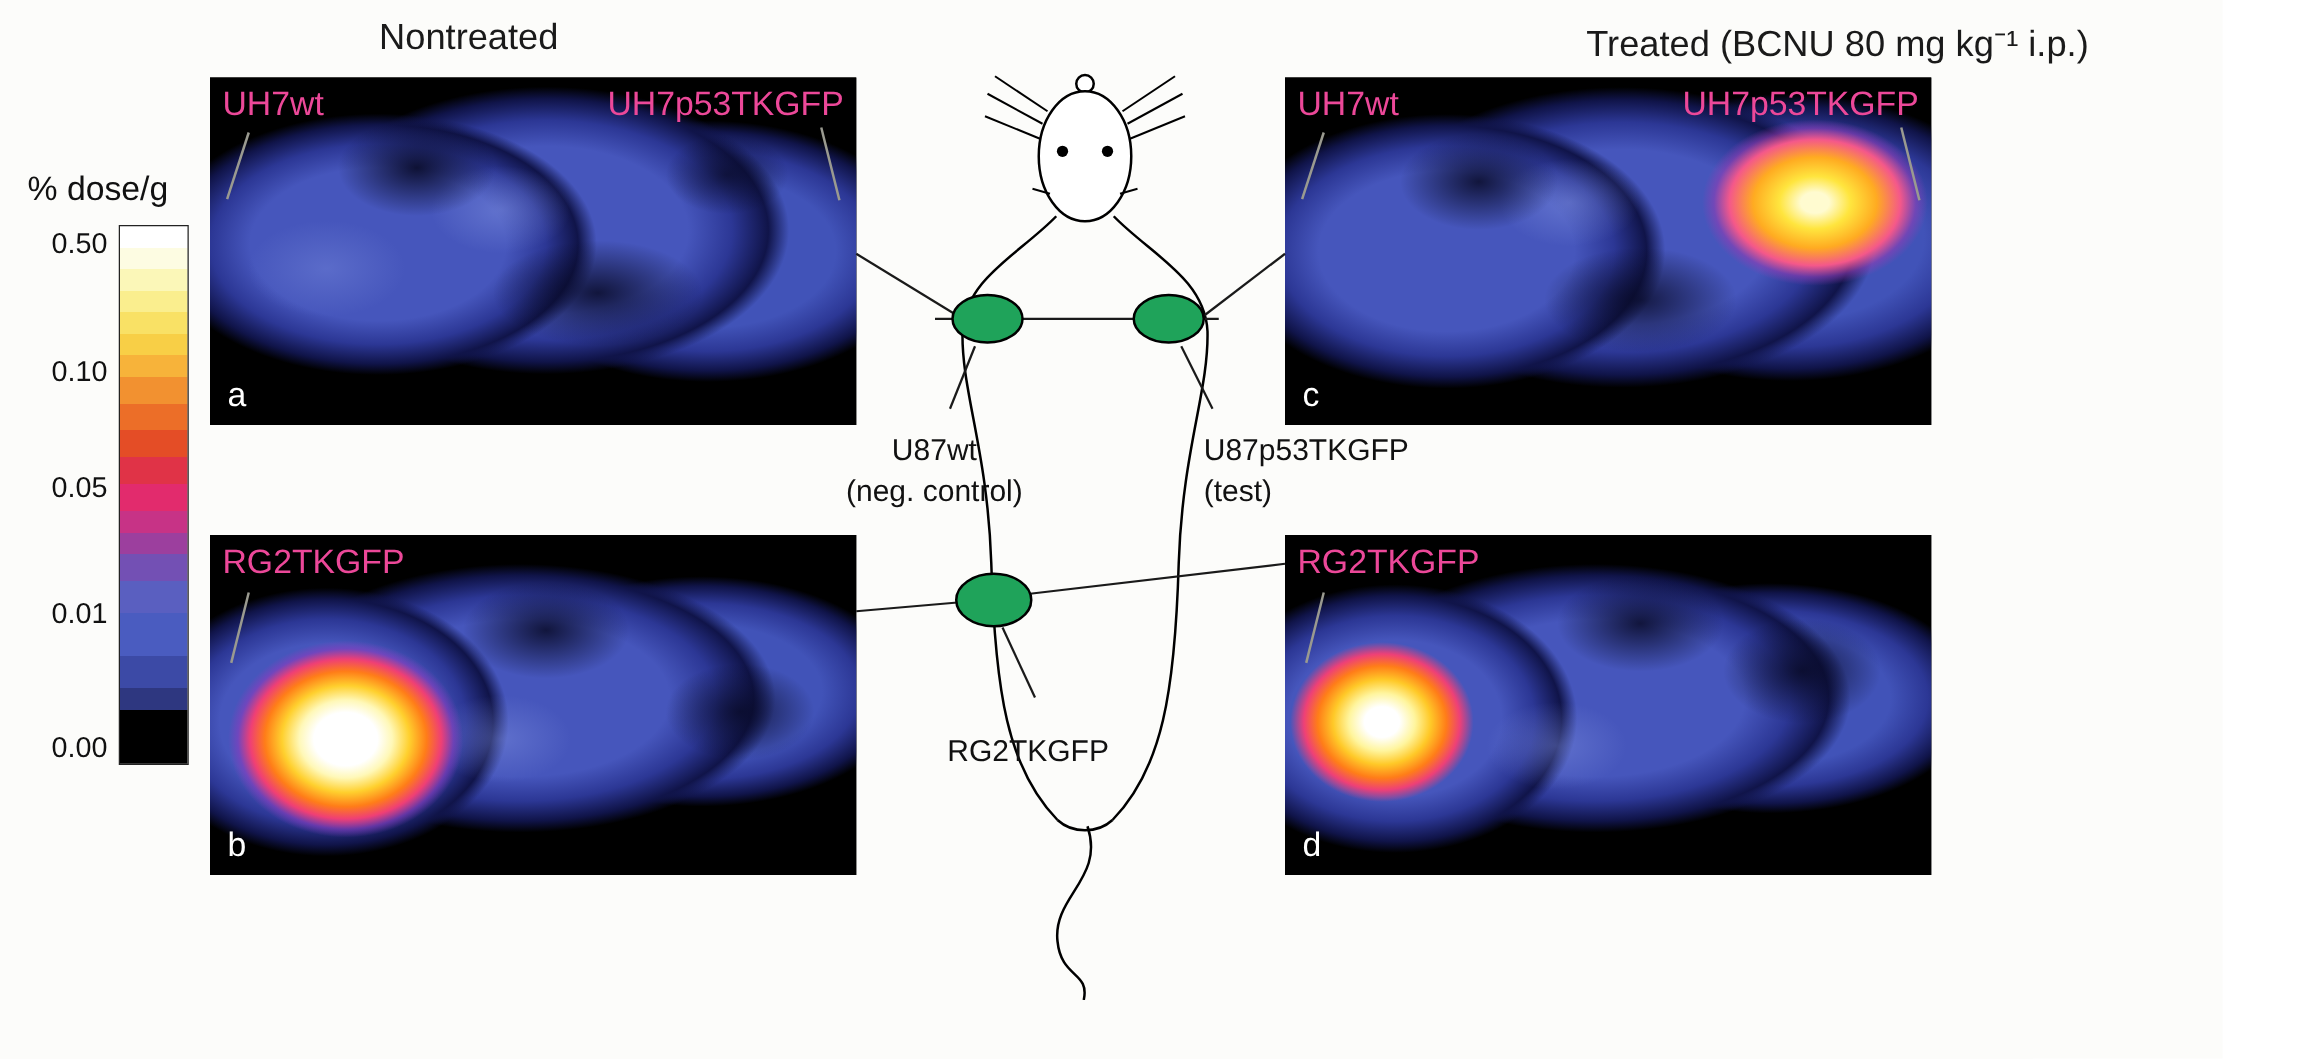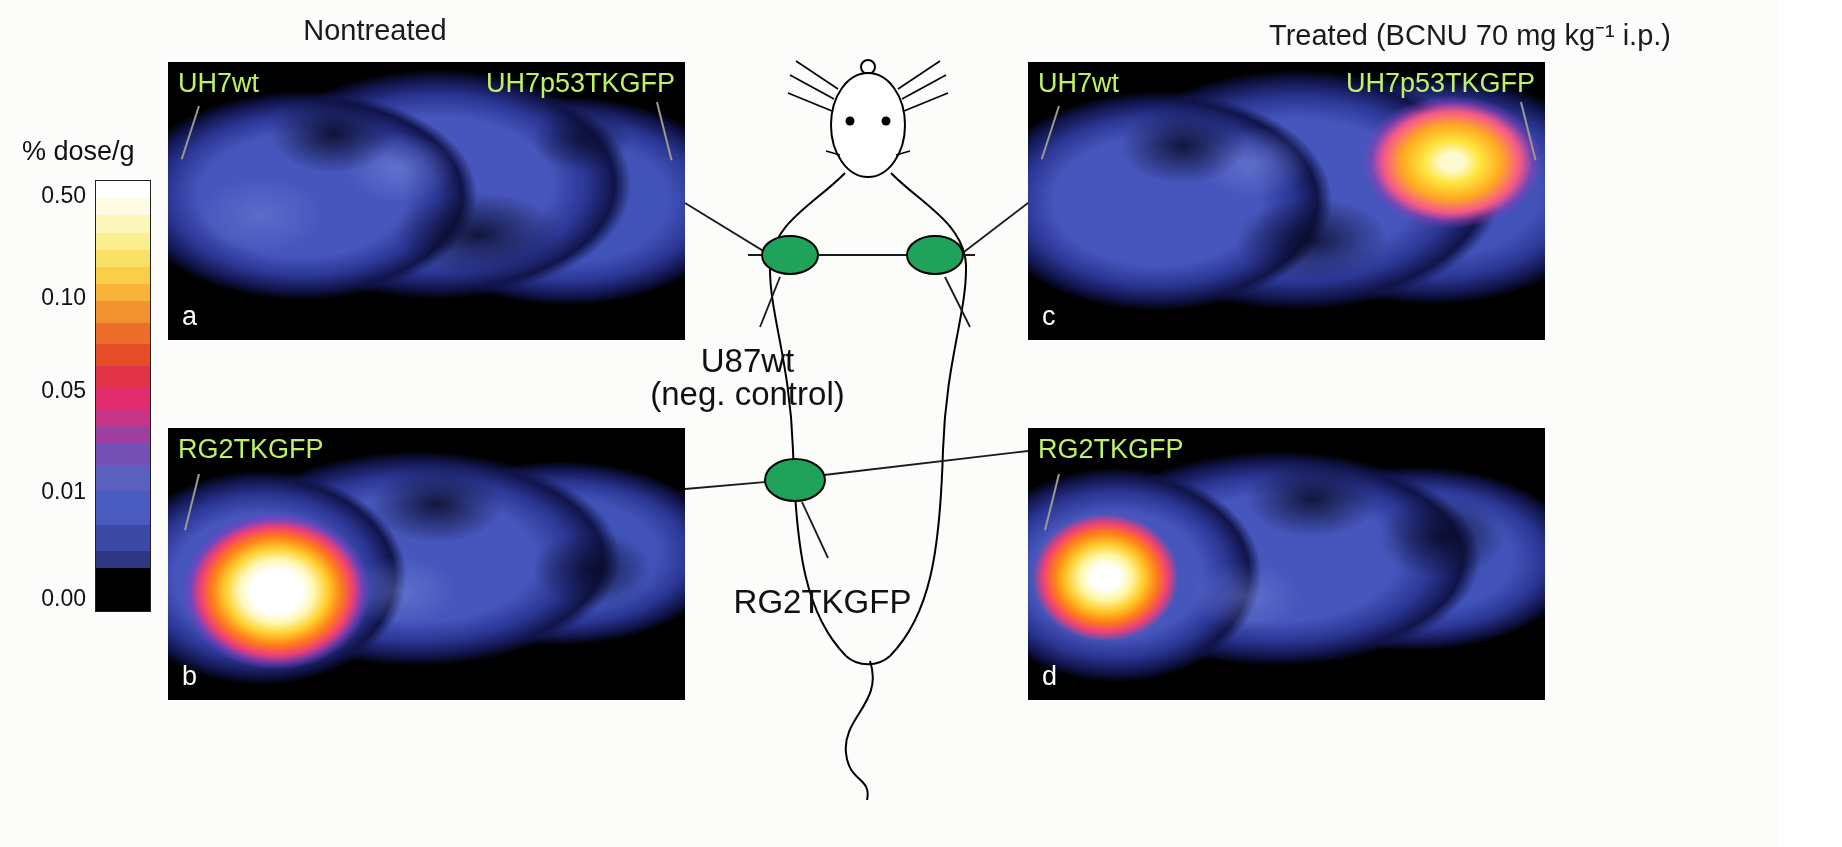--- a/index.html
+++ b/index.html
@@ -90,38 +90,38 @@
     background:
       radial-gradient(ellipse 78px 68px at 15% 55%, #ffffff 0 18%, #fff59e 34%, #ffc928 50%, #ff7d18 66%, #ee4077 80%, rgba(0,0,0,0) 94%),
       radial-gradient(ellipse 95px 55px at 55% 26%, rgba(8,10,38,0.85), rgba(8,10,38,0) 70%),
       radial-gradient(ellipse 90px 60px at 80% 40%, rgba(8,10,38,0.85), rgba(8,10,38,0) 70%),
       radial-gradient(ellipse 80px 50px at 42% 62%, rgba(132,150,228,0.4), rgba(132,150,228,0) 70%),
       radial-gradient(ellipse 30% 42% at 17% 54%, #4656bc 0 55%, #2c3795 72%, #101449 86%, rgba(0,0,0,0) 94%),
       radial-gradient(ellipse 42% 42% at 48% 48%, #4656bc 0 55%, #2c3795 72%, #101449 86%, rgba(0,0,0,0) 94%),
       radial-gradient(ellipse 34% 36% at 75% 48%, #4153b8 0 55%, #2c3795 72%, #101449 86%, rgba(0,0,0,0) 94%),
       #000;
   }
-  .plabel{position:absolute;color:#bef264;font-size:27px;top:6px;}
+  .plabel{position:absolute;color:#ec4899;font-size:27px;top:6px;}
   .plabel.tl{left:10px;}
   .plabel.tr{right:10px;margin-left:28px;}
   .pletter{position:absolute;color:#fff;font-size:27px;left:14px;bottom:8px;}
   .pline{
     position:absolute;width:2px;background:#9a9a90;transform-origin:top center;
   }
   
-  .dlabel{position:absolute;font-size:33px;line-height:33px;}
+  .dlabel{position:absolute;font-size:24px;line-height:33px;}
   .dlabel.center{text-align:center;}
 </style>
 </head>
 <body>
 
 <div id="fig">
 
   <div class="col-title" style="left:130px;width:490px;">Nontreated</div>
-  <div class="col-title" style="left:1180px;width:580px;">Treated (BCNU 70 mg kg⁻¹ i.p.)</div>
+  <div class="col-title" style="left:1180px;width:580px;">Treated (BCNU 80 mg kg⁻¹ i.p.)</div>
 
   <div class="cb-label">% dose/g</div>
   <div class="cbar"></div>
   <span class="tick" style="top:195px;">0.50</span>
   <span class="tick" style="top:297px;">0.10</span>
   <span class="tick" style="top:390px;">0.05</span>
   <span class="tick" style="top:491px;">0.01</span>
   <span class="tick" style="top:598px;">0.00</span>
 
   <figure class="panel" style="left:168px;top:62px;">
@@ -196,18 +196,20 @@
     <ellipse cx="170" cy="200" rx="28" ry="19" fill="#1fa35a" stroke="#000" stroke-width="2"></ellipse>
     <ellipse cx="315" cy="200" rx="28" ry="19" fill="#1fa35a" stroke="#000" stroke-width="2"></ellipse>
     <ellipse cx="175" cy="425" rx="30" ry="21" fill="#1fa35a" stroke="#000" stroke-width="2"></ellipse>
   </svg>
 
   <div class="dlabel center" style="left:640px;top:344px;width:215px;">
     <div>U87wt</div>
     <div>(neg. control)</div>
   </div>
   <div class="dlabel" style="left:963px;top:344px;width:235px;">
+    <div>U87p53TKGFP</div>
+    <div>(test)</div>
   </div>
   <div class="dlabel center" style="left:715px;top:585px;width:215px;">
     <div>RG2TKGFP</div>
   </div>
 
 </div>
 
 </body></html>

